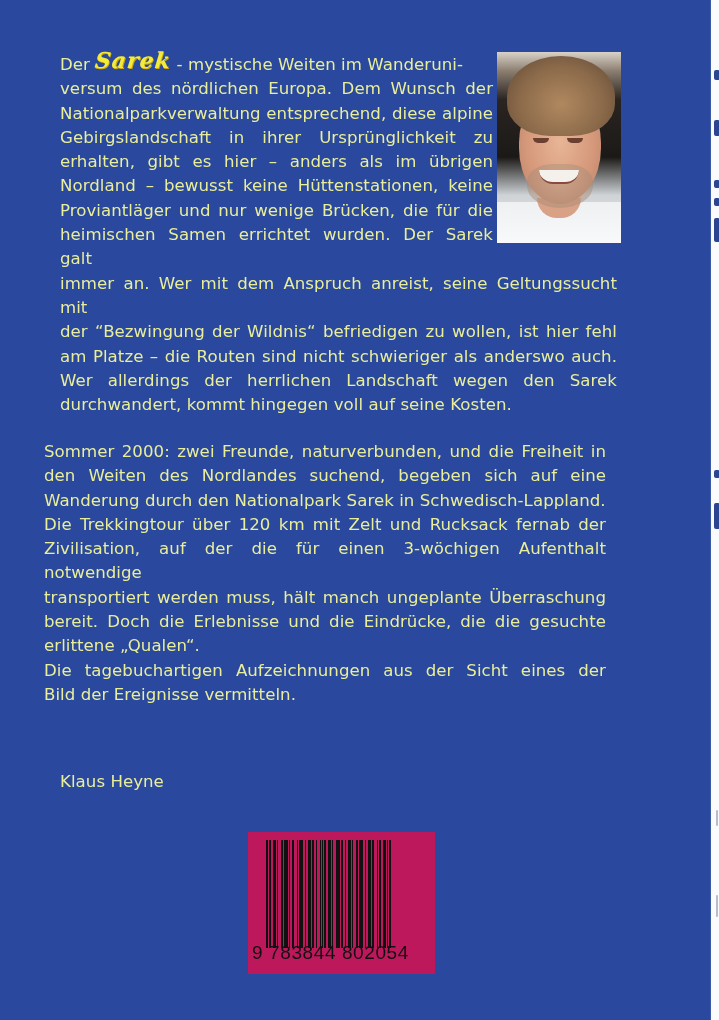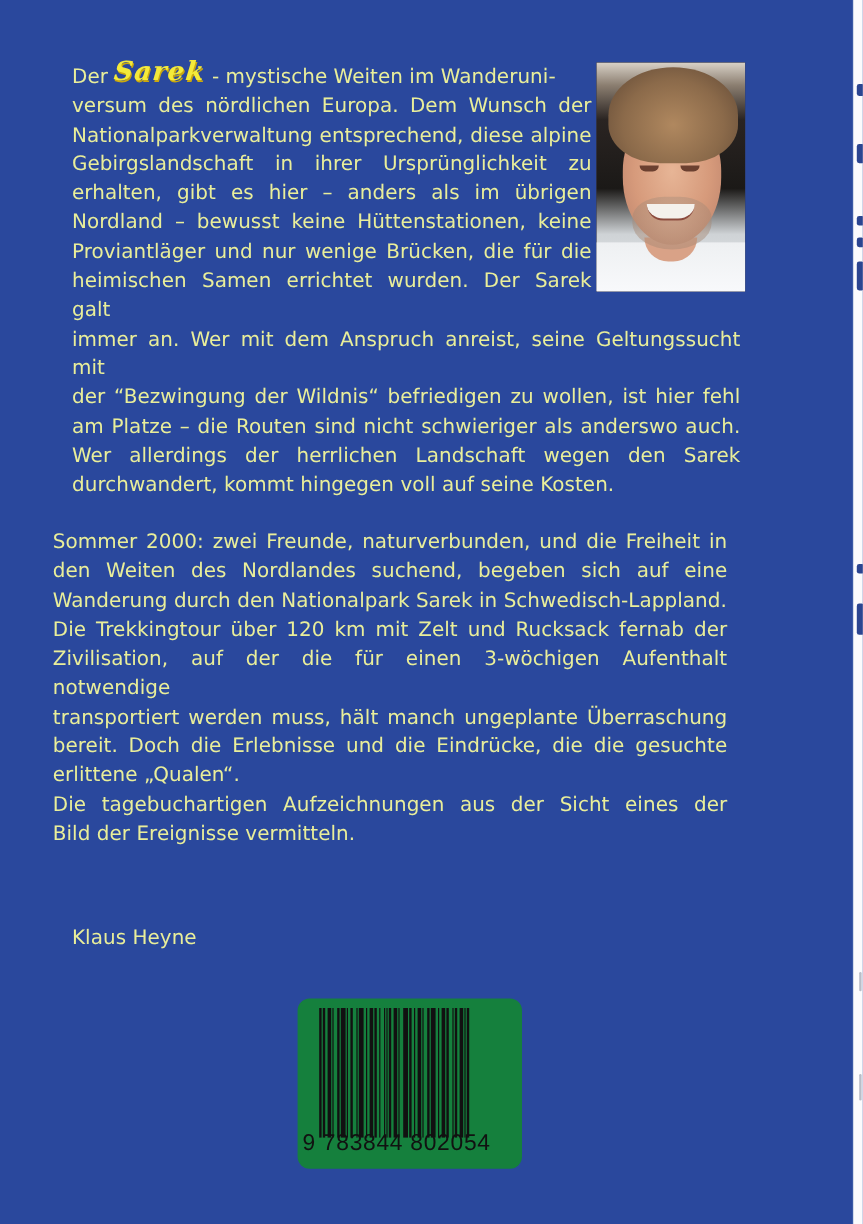--- a/index.html
+++ b/index.html
@@ -52,22 +52,21 @@
       background: radial-gradient(ellipse at 50% 40%, rgba(190,160,140,0.6), rgba(150,120,100,0.4));
       border-radius: 40% 40% 50% 50%; }
     .photo .smile { position:absolute; left:42px; top:118px; width:40px; height:12px;
       background:#f4f1ec; border-radius: 0 0 20px 20px; border-bottom: 2px solid #8b4a3d; }
     .photo .eye { position:absolute; top:86px; width:16px; height:5px; background:#6b4030; border-radius: 0 0 8px 8px; }
     .photo .shirt { position:absolute; left:0; top:150px; width:124px; height:41px;
       background: linear-gradient(180deg,#eef0f2,#f8f9fb); }
     .photo .collar { position:absolute; left:40px; top:146px; width:44px; height:20px; background:#d9a287; border-radius: 0 0 22px 22px; }
     .barcode-box {
       position: absolute; left: 248px; top: 832px; width: 187px; height: 142px;
-      background: #15803d;
-      border-radius: 10px;
+      background: #be185d;
     }
     .bars {
       position: absolute; left: 18px; top: 8px; width: 156px; height: 108px;
       display: flex; align-items: stretch;
     }
     .bars span { display: block; height: 100%; }
     .isbn-digits {
       position: absolute; left: 4px; top: 110px; width: 180px;
       font-family: "Liberation Sans", sans-serif; font-size: 19px; color: #111;
       letter-spacing: 0.6px; white-space: pre;

